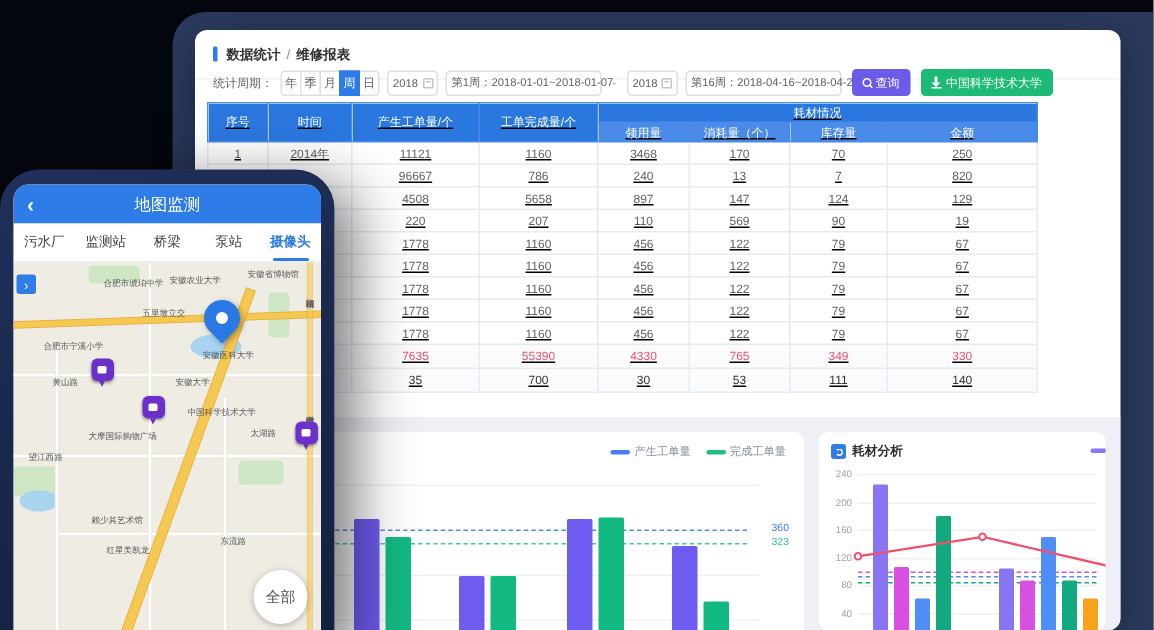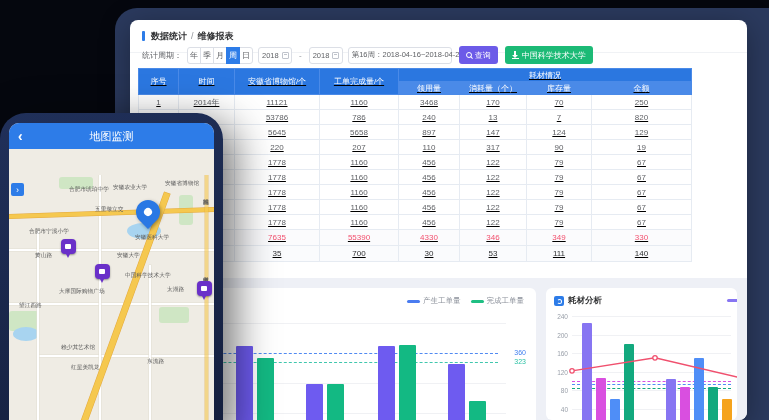--- a/index.html
+++ b/index.html
@@ -143,20 +143,23 @@
         <button>年</button>
         <button>季</button>
         <button>月</button>
         <button class="active">周</button>
         <button>日</button>
       </span>
     <span class="sel" style="width:34px">
       <span>2018</span>
       <span class="cal"></span>
     </span>
+    <span class="sel" style="width:104px">
+      <span>第1周：2018-01-01~2018-01-07</span>
+    </span>
     <span class="dash-sep">-</span>
     <span class="sel" style="width:34px">
       <span>2018</span>
       <span class="cal"></span>
     </span>
     <span class="sel" style="width:104px">
       <span>第16周：2018-04-16~2018-04-22</span>
     </span>
     <button class="btn btn-search">
       <span class="ic-mag"></span>
@@ -179,21 +182,21 @@
           <col style="width: 79px;">
           <col style="width: 61px;">
           <col style="width: 67px;">
           <col style="width: 65px;">
           <col style="width: 100px;">
         </colgroup>
         <thead>
           <tr>
             <th rowspan="2">序号</th>
             <th rowspan="2">时间</th>
-            <th rowspan="2">安徽省博物馆/个</th>
+            <th rowspan="2">产生工单量/个</th>
             <th rowspan="2">工单完成量/个</th>
             <th colspan="4">耗材情况</th>
           </tr>
           <tr class="sub">
             <th>领用量</th>
             <th>消耗量（个）</th>
             <th>库存量</th>
             <th>金额</th>
           </tr>
         </thead>
@@ -204,44 +207,44 @@
             <td>11121</td>
             <td>1160</td>
             <td>3468</td>
             <td>170</td>
             <td>70</td>
             <td>250</td>
           </tr>
           <tr>
             <td>2</td>
             <td></td>
-            <td>53786</td>
+            <td>96667</td>
             <td>786</td>
             <td>240</td>
             <td>13</td>
             <td>7</td>
             <td>820</td>
           </tr>
           <tr>
             <td>3</td>
             <td></td>
-            <td>5645</td>
+            <td>4508</td>
             <td>5658</td>
             <td>897</td>
             <td>147</td>
             <td>124</td>
             <td>129</td>
           </tr>
           <tr>
             <td>4</td>
             <td></td>
             <td>220</td>
             <td>207</td>
             <td>110</td>
-            <td>317</td>
+            <td>569</td>
             <td>90</td>
             <td>19</td>
           </tr>
           <tr>
             <td>5</td>
             <td></td>
             <td>1778</td>
             <td>1160</td>
             <td>456</td>
             <td>122</td>
@@ -287,21 +290,21 @@
             <td>122</td>
             <td>79</td>
             <td>67</td>
           </tr>
           <tr class="total">
             <td></td>
             <td>合计</td>
             <td>7635</td>
             <td>55390</td>
             <td>4330</td>
-            <td>346</td>
+            <td>765</td>
             <td>349</td>
             <td>330</td>
           </tr>
           <tr class="avg">
             <td></td>
             <td>平均值</td>
             <td>35</td>
             <td>700</td>
             <td>30</td>
             <td>53</td>
@@ -381,20 +384,27 @@
       </div>
   </div>
 </div>
 
 <div class="phone">
   <div class="screen">
     <div class="p-header">
       <span class="p-back">‹</span>
       <span>地图监测</span>
     </div>
+    <div class="p-tabs" id="p-tabs">
+        <div class="p-tab">污水厂</div>
+        <div class="p-tab">监测站</div>
+        <div class="p-tab">桥梁</div>
+        <div class="p-tab">泵站</div>
+        <div class="p-tab active">摄像头</div>
+      </div>
     <div class="map" id="map">
         <div class="park" style="left: 50px; top: 2px; width: 34px; height: 12px;"></div>
         <div class="park" style="left: 170px; top: 20px; width: 14px; height: 30px;"></div>
         <div class="park" style="left: 0px; top: 136px; width: 30px; height: 20px;"></div>
         <div class="park" style="left: 150px; top: 132px; width: 30px; height: 16px;"></div>
         <div class="water" style="left: 118px; top: 48px; width: 34px; height: 16px;"></div>
         <div class="water" style="left: 4px; top: 152px; width: 26px; height: 14px;"></div>
         <div class="roadw" style="left: 0px; top: 74px; width: 205px; height: 2px;"></div>
         <div class="roadw" style="left: 0px; top: 128px; width: 205px; height: 2px;"></div>
         <div class="roadw" style="left: 30px; top: 180px; width: 175px; height: 2px;"></div>
@@ -419,15 +429,16 @@
         <div class="mlabel" style="left: 158px; top: 110px;">太湖路</div>
         <div class="mlabel v" style="left: 192px; top: 98px;">徽州大道</div>
         <div class="mlabel" style="left: 52px; top: 168px;">赖少其艺术馆</div>
         <div class="mlabel" style="left: 62px; top: 188px;">红星美凯龙</div>
         <div class="mlabel" style="left: 138px; top: 182px;">东流路</div>
         <div class="cam" style="left: 52px; top: 64px;"></div>
         <div class="cam" style="left: 86px; top: 89px;"></div>
         <div class="cam" style="left: 188px; top: 106px;"></div>
         <div class="bluepin" style="left: 127px; top: 25px;"></div>
         <div class="expand-btn" style="left: 2px; top: 8px;">›</div>
+        <div class="all-btn" style="left: 160px; top: 205px;">全部</div>
       </div>
   </div>
 </div>
 
 </body></html>

